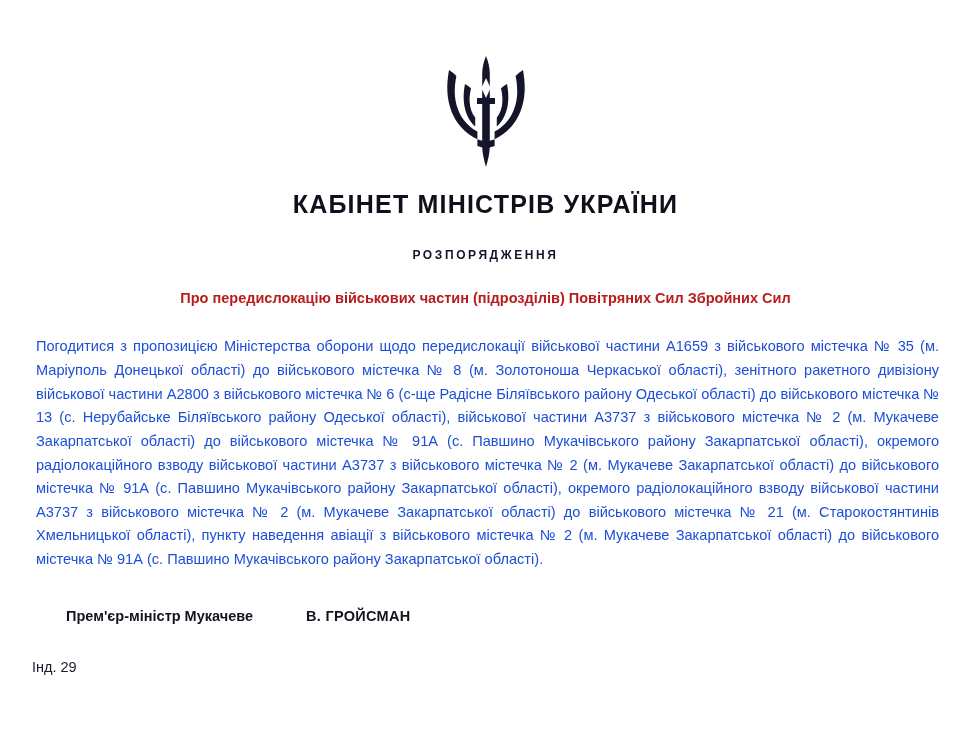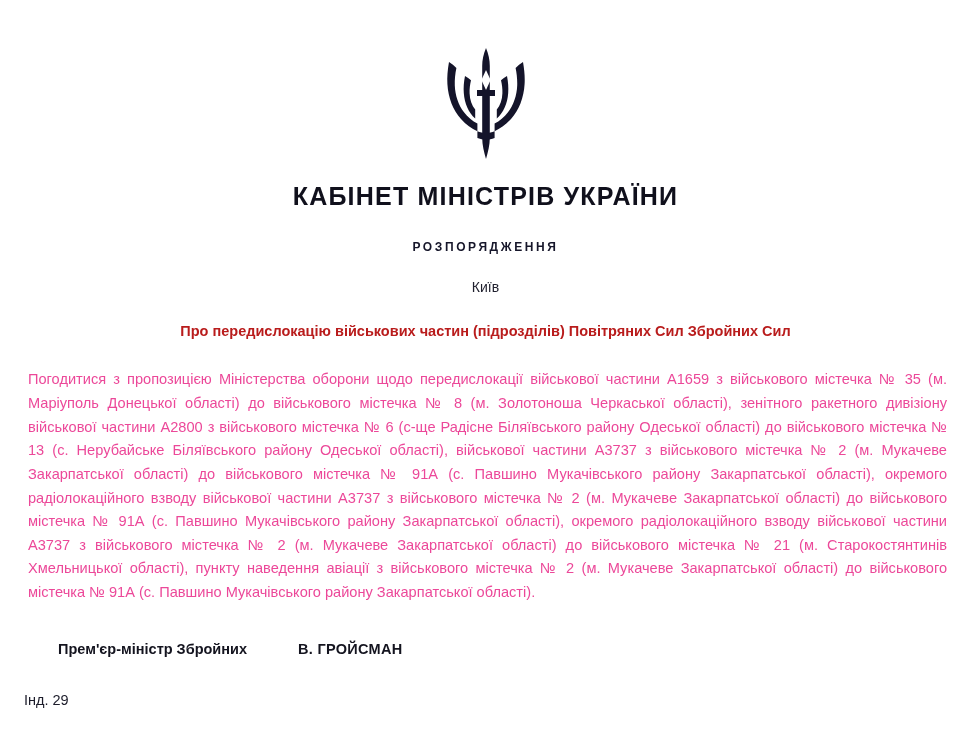--- a/index.html
+++ b/index.html
@@ -12,21 +12,21 @@
     height: 747px;
     font-family: "Liberation Sans", sans-serif;
     color: #1b1b2b;
     overflow: hidden;
   }
   .page {
     position: relative;
     width: 971px;
     height: 747px;
     box-sizing: border-box;
-    padding: 0;
+    padding: 8px;
   }
   .emblem-wrap {
     display: flex;
     justify-content: center;
     align-items: flex-start;
     padding-top: 46px;
     height: 110px;
   }
   .emblem {
     display: block;
@@ -69,21 +69,21 @@
     padding: 0 90px;
     line-height: 1.4;
   }
   .doc-body {
     margin-top: 27px;
     padding: 0 24px 0 28px;
     font-size: 14.6px;
     line-height: 1.62;
     text-align: justify;
     text-justify: inter-word;
-    color: #ec4899;
+    color: #1d4ed8;
     hyphens: none;
   }
   .doc-body p {
     margin: 0;
     text-indent: 0;
   }
   .signature-row {
     margin-top: 36px;
     padding: 0 28px;
     display: flex;
@@ -134,28 +134,27 @@
         <path d="M34.4 85.2 C37 86.2 40 86.9 43 87.1 C46 86.9 49 86.2 51.6 85.2 L51.6 92 C48.8 93.1 45.9 93.7 43 93.8 C40.1 93.7 37.2 93.1 34.4 92 Z"></path>
       </g>
     </svg>
   </div>
 
   <div class="doc-title">КАБІНЕТ МІНІСТРІВ УКРАЇНИ</div>
 
   <div class="doc-type">РОЗПОРЯДЖЕННЯ</div>
 
 
-  <div class="doc-city">Київ</div>
 
   <div class="doc-subject">Про передислокацію військових частин (підрозділів) Повітряних Сил Збройних Сил</div>
 
   <div class="doc-body">
     <p>Погодитися з пропозицією Міністерства оборони щодо передислокації військової частини А1659 з військового містечка № 35 (м. Маріуполь Донецької області) до військового містечка № 8 (м. Золотоноша Черкаської області), зенітного ракетного дивізіону військової частини А2800 з військового містечка № 6 (с-ще Радісне Біляївського району Одеської області) до військового містечка № 13 (с. Нерубайське Біляївського району Одеської області), військової частини А3737 з військового містечка № 2 (м. Мукачеве Закарпатської області) до військового містечка № 91А (с. Павшино Мукачівського району Закарпатської області), окремого радіолокаційного взводу військової частини А3737 з військового містечка № 2 (м. Мукачеве Закарпатської області) до військового містечка № 91А (с. Павшино Мукачівського району Закарпатської області), окремого радіолокаційного взводу військової частини А3737 з військового містечка № 2 (м. Мукачеве Закарпатської області) до військового містечка № 21 (м. Старокостянтинів Хмельницької області), пункту наведення авіації з військового містечка № 2 (м. Мукачеве Закарпатської області) до військового містечка № 91А (с. Павшино Мукачівського району Закарпатської області).</p>
   </div>
 
   <div class="signature-row">
-    <div class="sig-title">Прем'єр-міністр Збройних</div>
+    <div class="sig-title">Прем'єр-міністр Мукачеве</div>
     <div class="sig-name">В. ГРОЙСМАН</div>
   </div>
 
   <div class="doc-index">Інд. 29</div>
 
 </div>
 
 </body></html>

